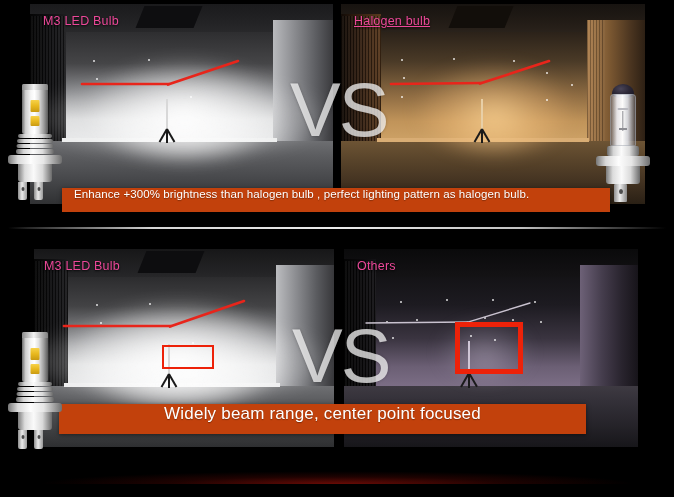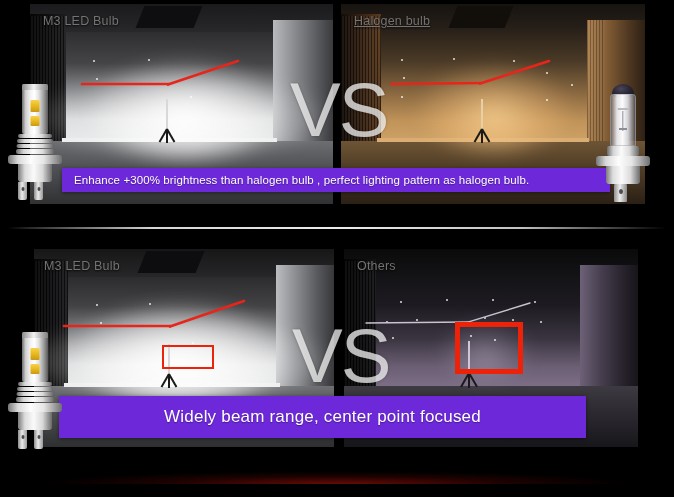--- a/index.html
+++ b/index.html
@@ -7,21 +7,21 @@
 
   #stage{position:relative;width:674px;height:497px;background:#000;overflow:hidden;}
 
   
   .block{position:absolute;}
 
   .panel{position:absolute;overflow:hidden;}
 
   .panel-label{
     position:absolute;z-index:14;
-    color:#737373;font-size:12.5px;letter-spacing:.2px;
+    color:#ec4899;font-size:12.5px;letter-spacing:.2px;
     text-shadow:0 1px 2px rgba(0,0,0,.85);
     white-space:nowrap;
   }
 
   
   .room{position:absolute;inset:0;}
 
   
   .wall-back{position:absolute;}
   
@@ -64,23 +64,24 @@
     color:rgba(255,255,255,.72);
     line-height:1;
     letter-spacing:-2px;
     text-shadow:0 0 3px rgba(0,0,0,.25);
     pointer-events:none;
   }
 
   
   .caption{
     position:absolute;z-index:16;
-    background:#6d28d9;
-    display:flex;align-items:center;
+    background:#c2410c;
+    display:flex;
     box-shadow:0 1px 4px rgba(0,0,0,.5);
+    margin-top:20px;
   }
   .caption.top-cap{justify-content:flex-start;}
   .caption.bot-cap{justify-content:center;}
   .caption span{
     color:#fff;white-space:nowrap;
     text-shadow:0 1px 1px rgba(0,0,0,.35);
   }
   .caption.top-cap span{font-size:11.5px;padding-left:12px;letter-spacing:.1px;}
   .caption.bot-cap span{font-size:17px;letter-spacing:.2px;}
 
@@ -344,21 +345,21 @@
           <line x1="22" y1="74" x2="124" y2="73" style="stroke:#c9c2cf;stroke-width:1.4;"></line>
           <line x1="123" y1="73.4" x2="186" y2="54" style="stroke:#c9c2cf;stroke-width:1.4;"></line>
         </svg>
       </div>
       <div class="hl-rect thick" style="left:111px;top:73px;width:68px;height:52px;"></div>
       <div class="panel-label" style="left:13px;top:10px;">Others</div>
     </div>
 
     <div class="vs" style="left:292px;top:78px;font-size:76px;">VS</div>
 
-    <div class="caption bot-cap" style="left:59px;top:396px;width:527px;height:42px;transform:translateY(-240px);">
+    <div class="caption bot-cap" style="left:59px;top:384px;width:527px;height:30px;transform:translateY(-240px);">
       <span>Widely beam range, center point focused</span>
     </div>
 
     <div class="bulb" style="left:4px;top:92px;width:62px;height:124px;">
       <div class="led-body" style="top:0;width:26px;height:50px;"></div>
       <div style="position:absolute;left:50%;transform:translateX(-50%);top:0;width:26px;height:6px;background:linear-gradient(90deg,#8a8a8a,#f2f2f2 45%,#7e7e7e);border-radius:2px 2px 0 0;"></div>
       <div class="led-chip" style="top:16px;width:9px;height:12px;"></div>
       <div class="led-chip" style="top:32px;width:9px;height:10px;"></div>
       <div class="led-fin" style="top:50px;width:34px;height:4px;"></div>
       <div class="led-fin" style="top:55px;width:36px;height:4px;"></div>

